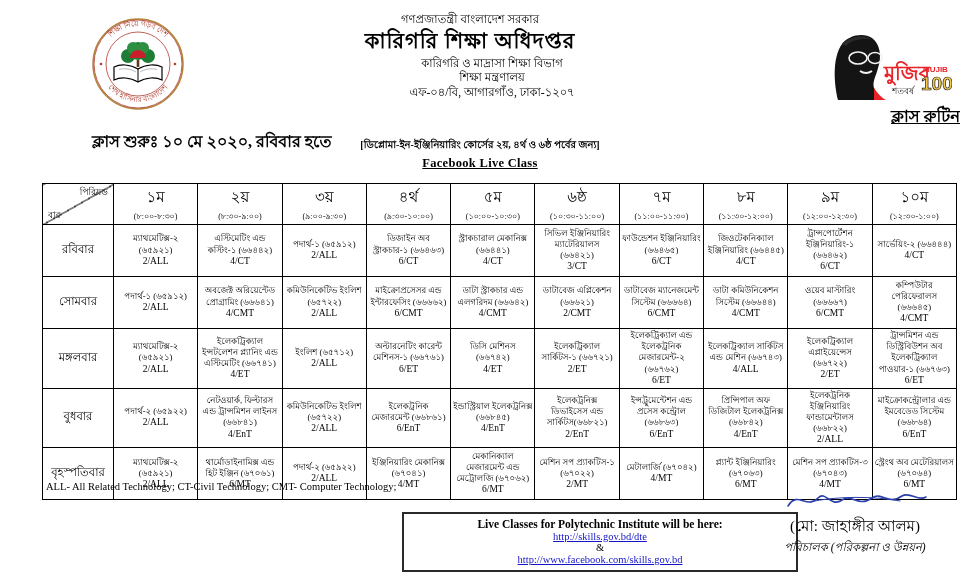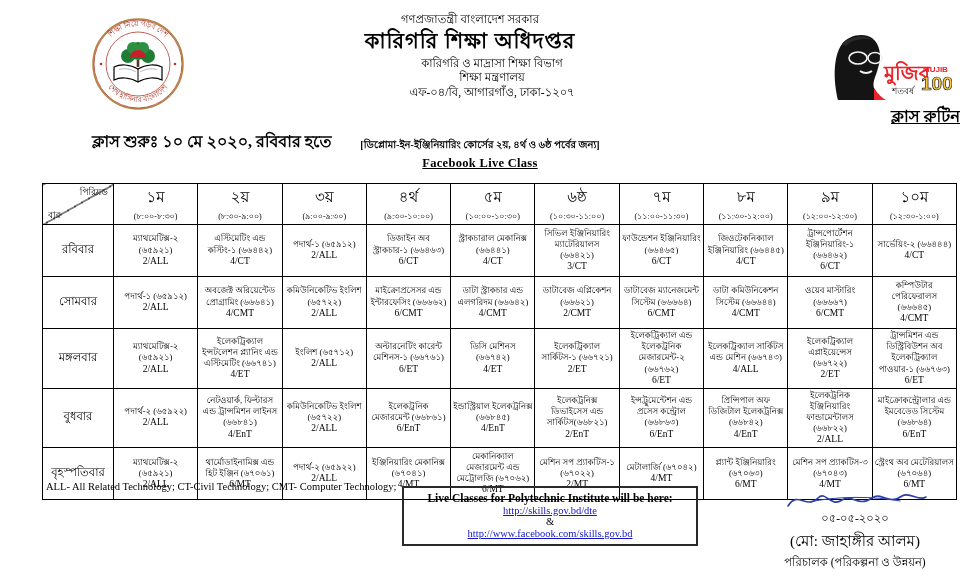--- a/index.html
+++ b/index.html
@@ -31,29 +31,29 @@
   .corner-bottom { position:absolute; bottom:1px; left:5px; font-size:9px; font-weight:normal; }
   .p-name { font-size:15px; font-weight:normal; }
   .p-time { font-size:8px; font-weight:normal;text-align:center; }
   .day-td { font-size:11.5px; }
   .class-td { height:52px; }
   .c-title { font-size:8.6px; line-height:1.3; }
   .c-group { font-size:9.5px; line-height:1.25; }
 
   
   .legend { position:absolute; top:480px; left:46px; font-size:10.5px; line-height:1.35; }
-  .live-box { position:absolute; top:486px; left:402px; width:296px; border:2px solid #2a2a2a; text-align:center; padding:4px 4px 5px; }
+  .live-box { position:absolute; top:512px; left:402px; width:396px; border:2px solid #2a2a2a; text-align:center; padding:4px 4px 5px; }
   .live-heading { font-size:11.5px; font-weight:bold; }
   .live-link { font-size:10.5px; color:#1414c8; text-decoration:underline; display:block; margin-top:1px; }
   .live-amp { font-size:10.5px; }
   .sign-block { position:absolute; top:488px; left:760px; width:190px; text-align:center; }
   .sign-squiggle { display:block; margin:0 auto; }
   .sign-date { font-size:11.5px; margin-top:-4px; }
   .sign-name { font-size:15px; }
-  .sign-desg { font-size:11.5px; }
+  .sign-desg { font-size:11.5px;font-style:italic; }
 </style>
 </head>
 <body>
 
 <div class="page">
 
   <div class="gov-header">
     <div class="gov-line1">গণপ্রজাতন্ত্রী বাংলাদেশ সরকার</div>
     <div class="gov-line2">কারিগরি শিক্ষা অধিদপ্তর</div>
     <div class="gov-line3">কারিগরি ও মাদ্রাসা শিক্ষা বিভাগ</div>
@@ -391,18 +391,17 @@
     <a href="#" class="live-link">http://skills.gov.bd/dte</a>
     <div class="live-amp">&amp;</div>
     <a href="#" class="live-link">http://www.facebook.com/skills.gov.bd</a>
   </div>
 
   <div class="sign-block">
     <svg class="sign-squiggle" width="150" height="26" viewBox="0 0 150 26">
       <path d="M8,18 C18,2 26,22 38,10 C46,2 50,20 62,12 C72,5 78,20 92,10 C102,3 108,18 122,8 C130,3 138,14 146,9" fill="none" stroke="#2b3fa8" stroke-width="1.6" stroke-linecap="round"></path>
       <path d="M30,14 C55,8 95,8 120,13" fill="none" stroke="#2b3fa8" stroke-width="1" stroke-linecap="round"></path>
     </svg>
-    <div class="sign-date">০৫-০৫-২০২০</div>
     <div class="sign-name">(মো: জাহাঙ্গীর আলম)</div>
     <div class="sign-desg">পরিচালক (পরিকল্পনা ও উন্নয়ন)</div>
   </div>
 
 </div>
 
 </body></html>

